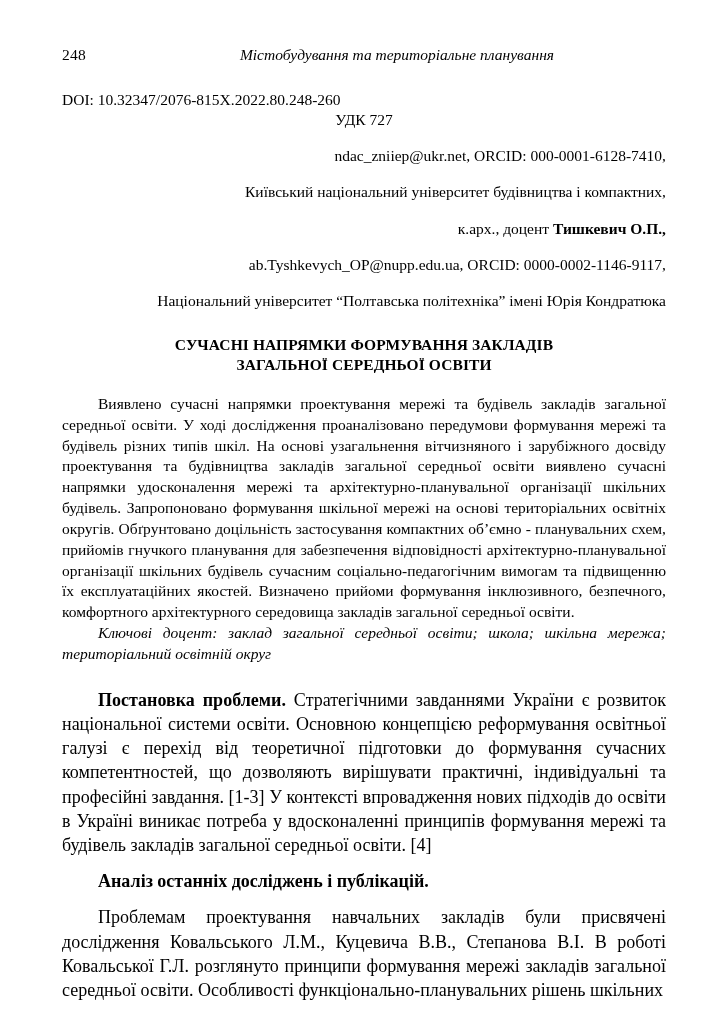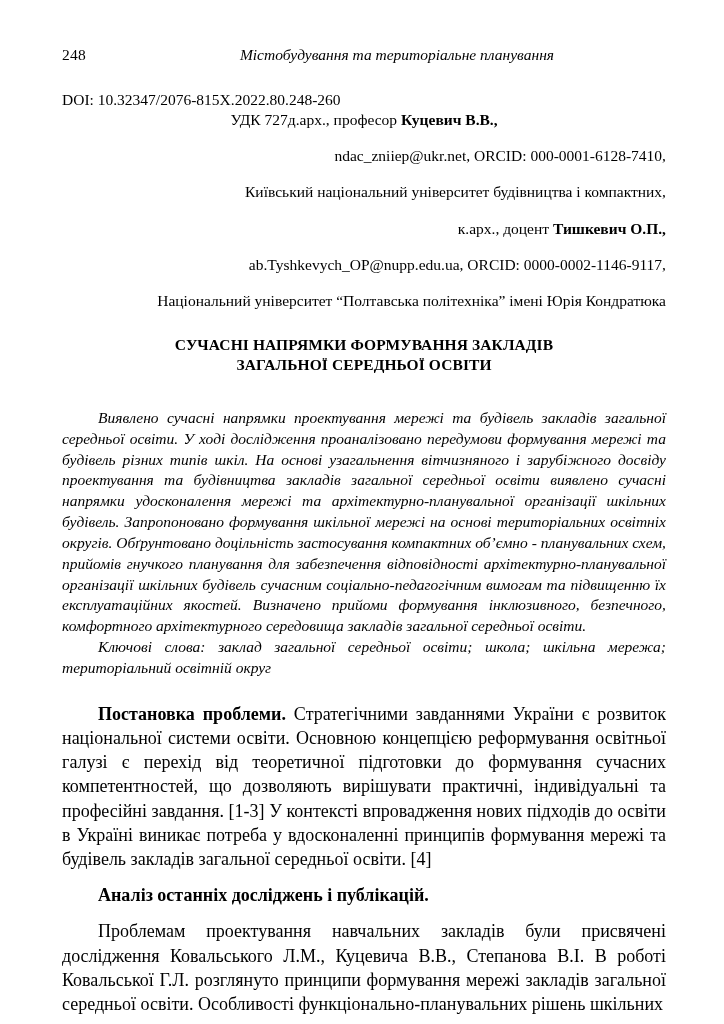--- a/index.html
+++ b/index.html
@@ -52,25 +52,24 @@
     text-align: right;
     margin-top: 16px;
   }
   .bold { font-weight: bold; }
   .title-block {
     text-align: center;
     font-weight: bold;
     font-size: 15.5px;
     line-height: 1.32;
     margin-top: 24px;
-    margin-bottom: 32px;
+    margin-bottom: 18px;
     letter-spacing: 0.1px;
   }
   .abstract {
-    font-style: italic;
     font-size: 15.5px;
     line-height: 1.345;
     text-align: justify;
     text-indent: 36px;
   }
   .keywords {
     font-style: italic;
     font-size: 15.5px;
     line-height: 1.345;
     text-align: justify;
@@ -96,43 +95,40 @@
 
   <div class="header-row">
     <div class="page-number">248</div>
     <div class="journal-title">Містобудування та територіальне планування</div>
   </div>
 
   <div class="meta-line meta-left">DOI: 10.32347/2076-815X.2022.80.248-260</div>
 
   <div class="meta-line" style="display:flex; justify-content:center; align-items:baseline;">
     <span>УДК 727</span>
-    <span>
-      <span>д.арх., професор </span><span class="bold">Куцевич В.В.,</span>
-    </span>
   </div>
 
   <div class="meta-line meta-right">ndac_zniiep@ukr.net, ORCID: 000-0001-6128-7410,</div>
   <div class="meta-line meta-right">Київський національний університет будівництва і компактних,</div>
 
   <div class="meta-line meta-right">
     <span>к.арх., доцент </span><span class="bold">Тишкевич О.П.,</span>
   </div>
   <div class="meta-line meta-right">ab.Tyshkevych_OP@nupp.edu.ua, ORCID: 0000-0002-1146-9117,</div>
   <div class="meta-line meta-right">Національний університет “Полтавська політехніка” імені Юрія Кондратюка</div>
 
   <div class="title-block">
     <div>СУЧАСНІ НАПРЯМКИ ФОРМУВАННЯ ЗАКЛАДІВ</div>
     <div>ЗАГАЛЬНОЇ СЕРЕДНЬОЇ ОСВІТИ</div>
   </div>
 
   <div class="abstract">Виявлено сучасні напрямки проектування мережі та будівель закладів загальної середньої освіти. У ході дослідження проаналізовано передумови формування мережі та будівель різних типів шкіл. На основі узагальнення вітчизняного і зарубіжного досвіду проектування та будівництва закладів загальної середньої освіти виявлено сучасні напрямки удосконалення мережі та архітектурно-планувальної організації шкільних будівель. Запропоновано формування шкільної мережі на основі територіальних освітніх округів. Обґрунтовано доцільність застосування компактних об’ємно - планувальних схем, прийомів гнучкого планування для забезпечення відповідності архітектурно-планувальної організації шкільних будівель сучасним соціально-педагогічним вимогам та підвищенню їх експлуатаційних якостей. Визначено прийоми формування інклюзивного, безпечного, комфортного архітектурного середовища закладів загальної середньої освіти.</div>
 
   <div class="keywords">
-    <span>Ключові слова:</span><span> заклад загальної середньої освіти; школа; шкільна мережа; територіальний освітній округ</span>
+    <span>Ключові доцент:</span><span> заклад загальної середньої освіти; школа; шкільна мережа; територіальний освітній округ</span>
   </div>
 
   <div class="spacer-sm"></div>
 
   <div class="body-para">
     <span class="subhead">Постановка проблеми.</span><span> Стратегічними завданнями України є розвиток національної системи освіти. Основною концепцією реформування освітньої галузі є перехід від теоретичної підготовки до формування сучасних компетентностей, що дозволяють вирішувати практичні, індивідуальні та професійні завдання. [1-3] У контексті впровадження нових підходів до освіти в Україні виникає потреба у вдосконаленні принципів формування мережі та будівель закладів загальної середньої освіти. [4]</span>
   </div>
 
   <div class="body-para">
     <span class="subhead">Аналіз останніх досліджень і публікацій.</span>

